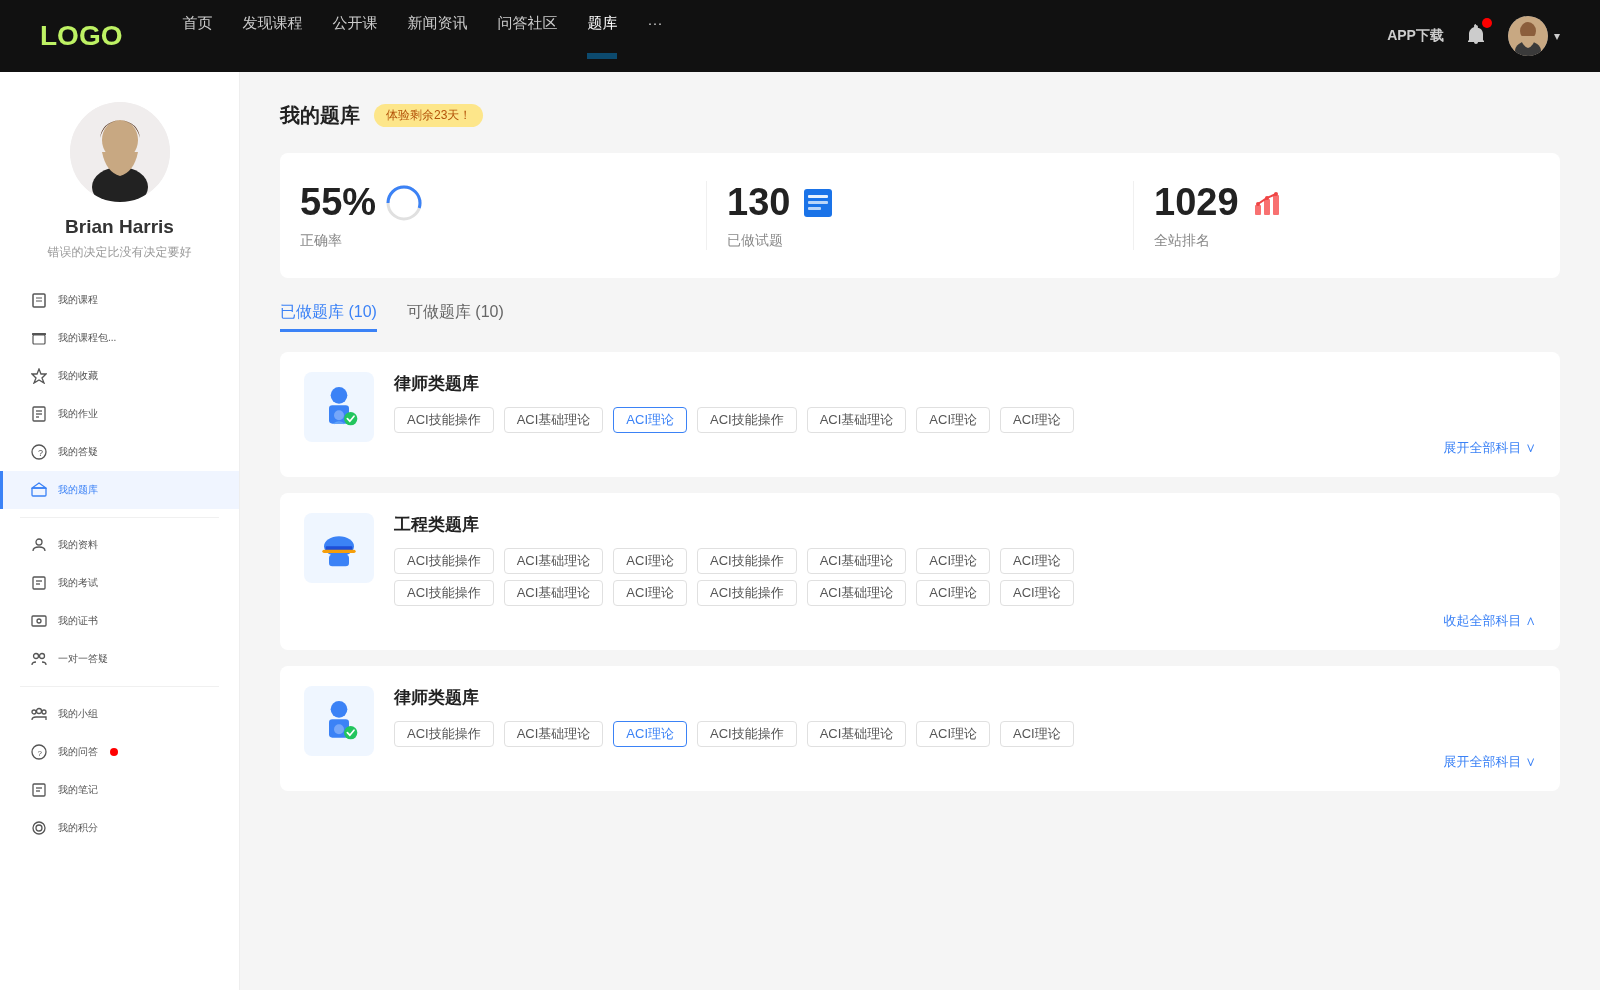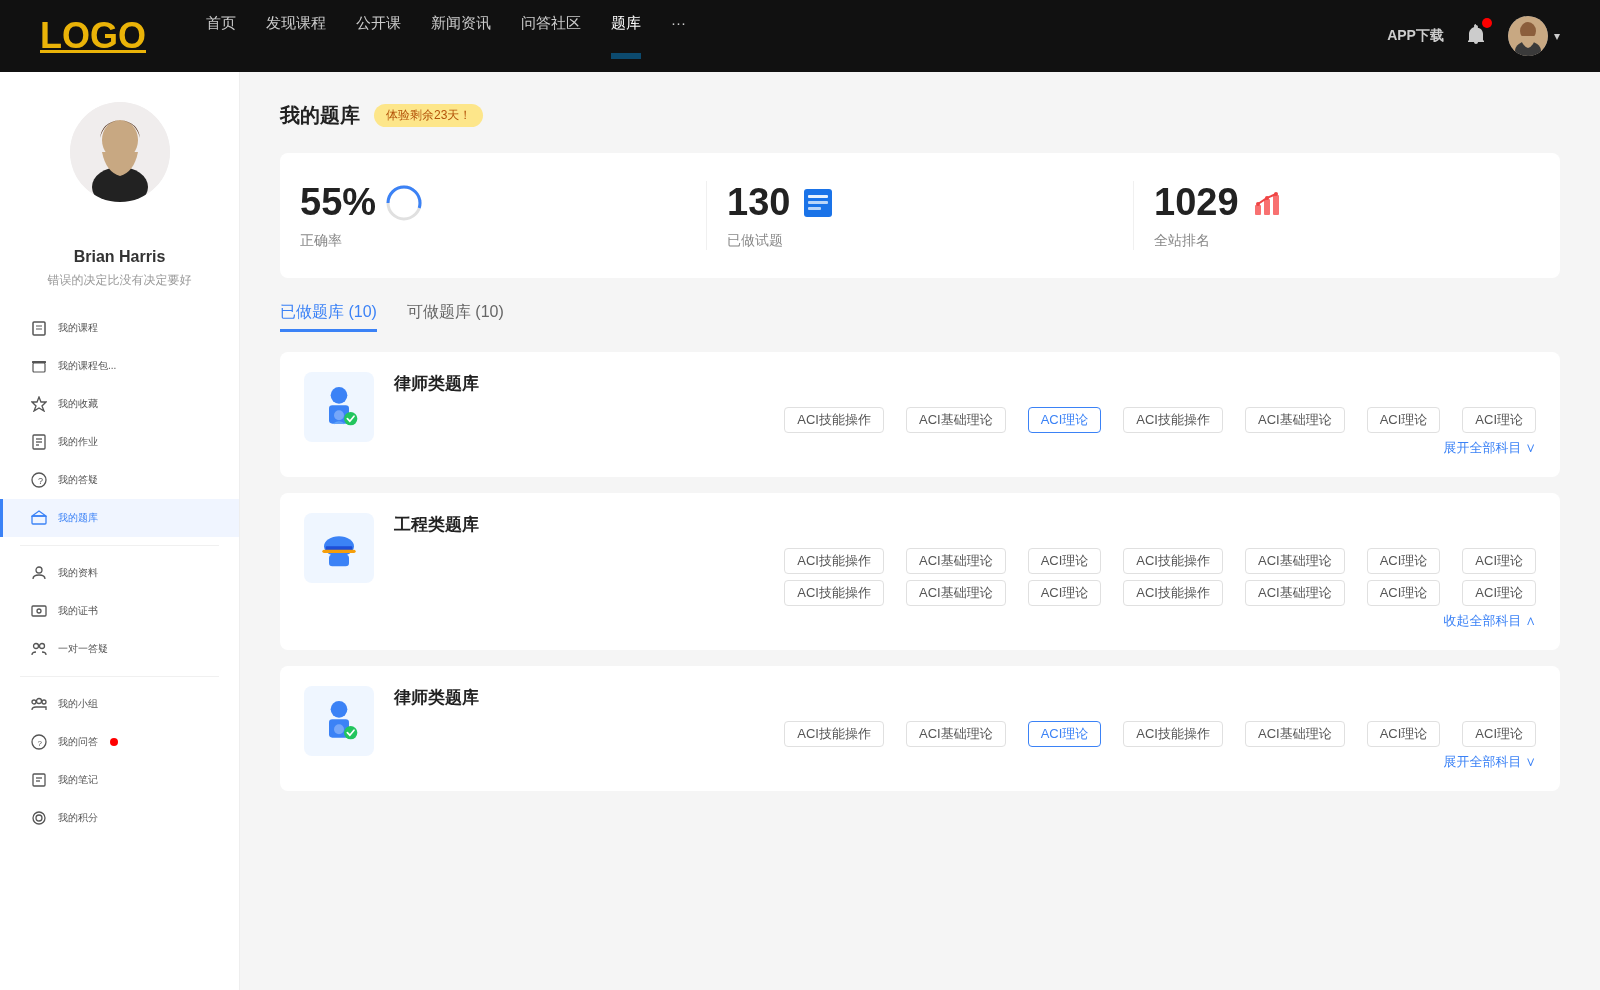--- a/index.html
+++ b/index.html
@@ -8,21 +8,21 @@
     
     .navbar {
       background: #111;
       height: 72px;
       display: flex;
       align-items: center;
       padding: 0 40px;
       gap: 40px;
       position: relative;
     }
-    .navbar-logo { color: #eab308; font-size: 36px; font-weight: bold; margin-right: 20px; text-decoration: underline; }
+    .navbar-logo { color: #bef264; font-size: 28px; font-weight: bold; margin-right: 20px; }
     .navbar-nav { display: flex; gap: 30px; flex: 1; text-align: center; }
     .navbar-nav a {
       color: #ccc; font-size: 15px; text-decoration: none; cursor: pointer;
     }
     .navbar-nav a.active { color: #ffffff; border-bottom: 6px solid #0c4a6e; padding-bottom: 20px; }
     .navbar-right { display: flex; align-items: center; gap: 20px; margin-left: auto; }
     .navbar-right .app-download { color: #ccc; font-size: 14px; cursor: pointer; font-weight: bold; }
     .bell-icon { position: relative; cursor: pointer; }
     .bell-icon svg { width: 24px; height: 24px; fill: #ccc; }
     .bell-badge {
@@ -45,21 +45,21 @@
       width: 240px; background: #fff; padding: 30px 0 20px;
       flex-shrink: 0; border-right: 1px solid #eee;
       display: flex; flex-direction: column; align-items: center;
     }
     .profile-avatar {
       width: 100px; height: 100px; border-radius: 50%; background: #f0eded;
       overflow: hidden; display: flex; align-items: center; justify-content: center;
       margin-bottom: 14px;
     }
     .profile-avatar svg { width: 100px; height: 100px; }
-    .profile-name { font-size: 16px; font-weight: 600; color: #333; margin-bottom: 6px; margin-top: 32px; }
+    .profile-name { font-size: 19px; font-weight: 600; color: #333; margin-bottom: 6px; }
     .profile-motto { font-size: 12px; color: #999; margin-bottom: 20px; }
 
     .sidebar-menu { width: 100%; }
     .sidebar-item {
       display: flex; align-items: center; gap: 10px;
       padding: 10px 30px; cursor: pointer; font-size: 14px; color: #555;
       position: relative;
     }
     .sidebar-item.active { color: #3b82f6; background: #f0f5ff; }
     .sidebar-item.active::before {
@@ -113,21 +113,21 @@
       background: #fff; border-radius: 8px; margin-bottom: 16px;
       padding: 20px 24px; display: flex; gap: 20px; align-items: flex-start;
     }
     .qbank-icon-container {
       width: 70px; height: 70px; background: #eff6ff; border-radius: 8px;
       display: flex; align-items: center; justify-content: center; flex-shrink: 0;
     }
     .qbank-icon-container svg { width: 50px; height: 50px; }
     .qbank-content { flex: 1; }
     .qbank-title { font-size: 17px; font-weight: 600; color: #222; margin-bottom: 12px; }
-    .qbank-tags { display: flex; flex-wrap: wrap; gap: 22px; margin-bottom: 6px; justify-content: flex-end; }
+    .qbank-tags { display: flex; flex-wrap: wrap; gap: 10px; margin-bottom: 6px; }
     .qbank-tag {
       font-size: 13px; color: #555; border: 1px solid #e0e0e0;
       border-radius: 4px; padding: 3px 12px; cursor: pointer;
     }
     .qbank-tag.active {
       color: #3b82f6; border-color: #3b82f6; background: #fff;
     }
     .qbank-expand {
       text-align: right; font-size: 13px; color: #3b82f6; cursor: pointer; margin-top: 6px;
     }
@@ -257,20 +257,30 @@
       <div class="sidebar-item">
         <div class="sidebar-icon">
           <svg viewBox="0 0 16 16" fill="none" stroke="currentColor" stroke-width="1.3">
               <circle cx="8" cy="5" r="3"></circle>
               <path d="M2 14 Q2 10 8 10 Q14 10 14 14"></path>
             </svg>
         </div>
         <span class="sidebar-label">我的资料</span>
       </div>
 
+      <div class="sidebar-item">
+        <div class="sidebar-icon">
+          <svg viewBox="0 0 16 16" fill="none" stroke="currentColor" stroke-width="1.3">
+              <rect x="2" y="2" width="12" height="12" rx="1"></rect>
+              <line x1="5" y1="6" x2="11" y2="6"></line>
+              <line x1="5" y1="9" x2="9" y2="9"></line>
+            </svg>
+        </div>
+        <span class="sidebar-label">我的考试</span>
+      </div>
 
       <div class="sidebar-item">
         <div class="sidebar-icon">
           <svg viewBox="0 0 16 16" fill="none" stroke="currentColor" stroke-width="1.3">
               <rect x="1" y="3" width="14" height="10" rx="1"></rect>
               <circle cx="8" cy="8" r="2"></circle>
             </svg>
         </div>
         <span class="sidebar-label">我的证书</span>
       </div>

